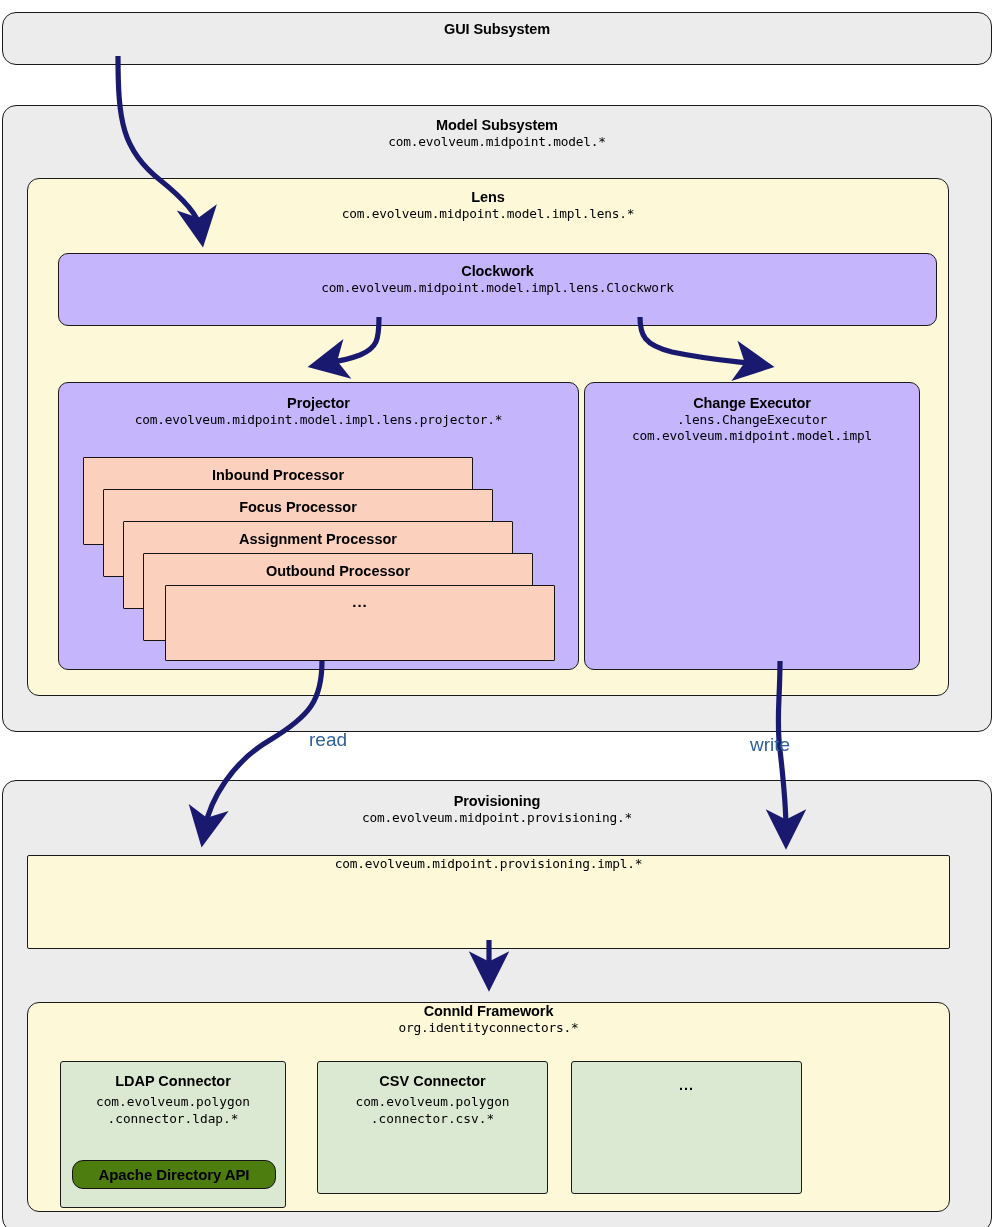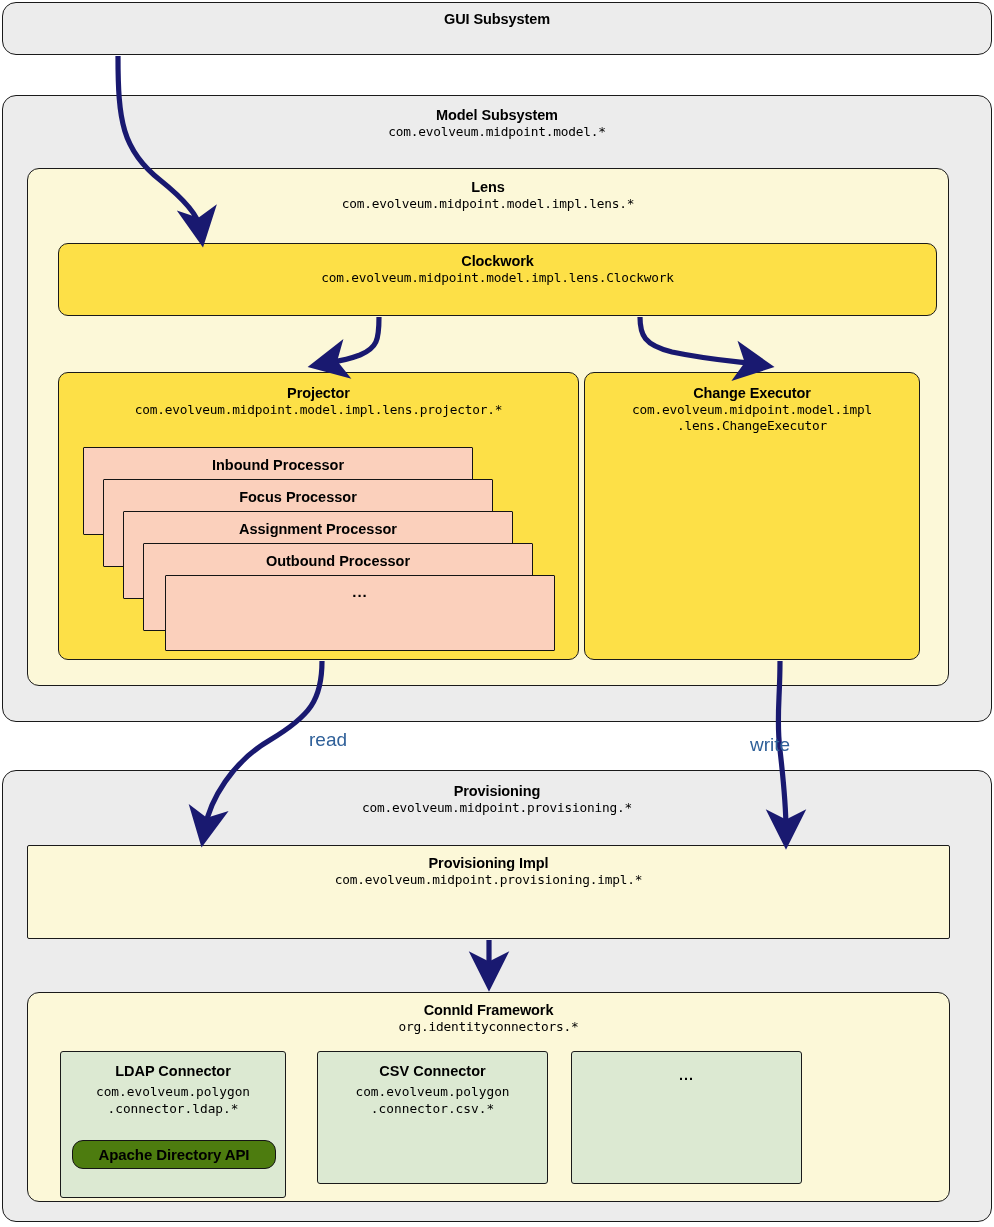--- a/index.html
+++ b/index.html
@@ -19,35 +19,36 @@
     left: 0; top: 0;
     width: 994px;
     height: 1227px;
   }
   
   .box {
     position: absolute;
     box-sizing: border-box;
     border: 1.4px solid #1a1a1a;
     text-align: center;
+    margin-top: 10px;
   }
   .outer {
     background: #ececec;
     border-radius: 14px;
   }
   .yellow {
     background: #fcf8d8;
     border-radius: 12px;
   }
   .yellow-sq {
     background: #fcf8d8;
     border-radius: 2px;
   }
   .peach {
-    background: #fde047;
+    background: #c4b5fd;
     border-radius: 10px;
   }
   .peach-card {
     background: #fbd0bc;
     border-radius: 1px;
     border: 1.2px solid #141414;
   }
   .green {
     background: #dce9d2;
     border-radius: 3px;
@@ -154,36 +155,35 @@
   </div>
   <div class="box peach-card" style="left:143px; top:543px; width:390px; height:88px;">
     <div class="card-label">Outbound Processor</div>
   </div>
   <div class="box peach-card" style="left:165px; top:575px; width:390px; height:76px;">
     <div class="card-label ellipsis" style="padding-top:8px;">...</div>
   </div>
 
   <div class="box peach" style="left:584px; top:372px; width:336px; height:288px;">
     <div class="title" style="padding-top:12px;">Change Executor</div>
+    <div class="sub">.lens.ChangeExecutor</div>
     <div class="sub">com.evolveum.midpoint.model.impl</div>
-    <div class="sub">.lens.ChangeExecutor</div>
   </div>
 
   <div class="box outer" style="left:2px; top:770px; width:990px; height:452px;">
     <div class="title" style="padding-top:12px;">Provisioning</div>
     <div class="sub">com.evolveum.midpoint.provisioning.*</div>
   </div>
 
   <div class="box yellow-sq" style="left:27px; top:845px; width:923px; height:94px;">
-    <div class="title" style="padding-top:9px;">Provisioning Impl</div>
     <div class="sub">com.evolveum.midpoint.provisioning.impl.*</div>
   </div>
 
   <div class="box yellow" style="left:27px; top:992px; width:923px; height:210px;">
-    <div class="title" style="padding-top:9px;">ConnId Framework</div>
+    <div class="title" style="">ConnId Framework</div>
     <div class="sub">org.identityconnectors.*</div>
   </div>
 
   <div class="box green" style="left:60px; top:1051px; width:226px; height:147px;">
     <div class="connector-title">LDAP Connector</div>
     <div class="connector-sub">com.evolveum.polygon</div>
     <div class="connector-sub" style="padding-top:0;">.connector.ldap.*</div>
     <div class="box green-dark" style="left:11px; top:88px; width:204px; height:29px; display:flex; align-items:center; justify-content:center;">
       <span class="title" style="font-size:15px;">Apache Directory API</span>
     </div>

